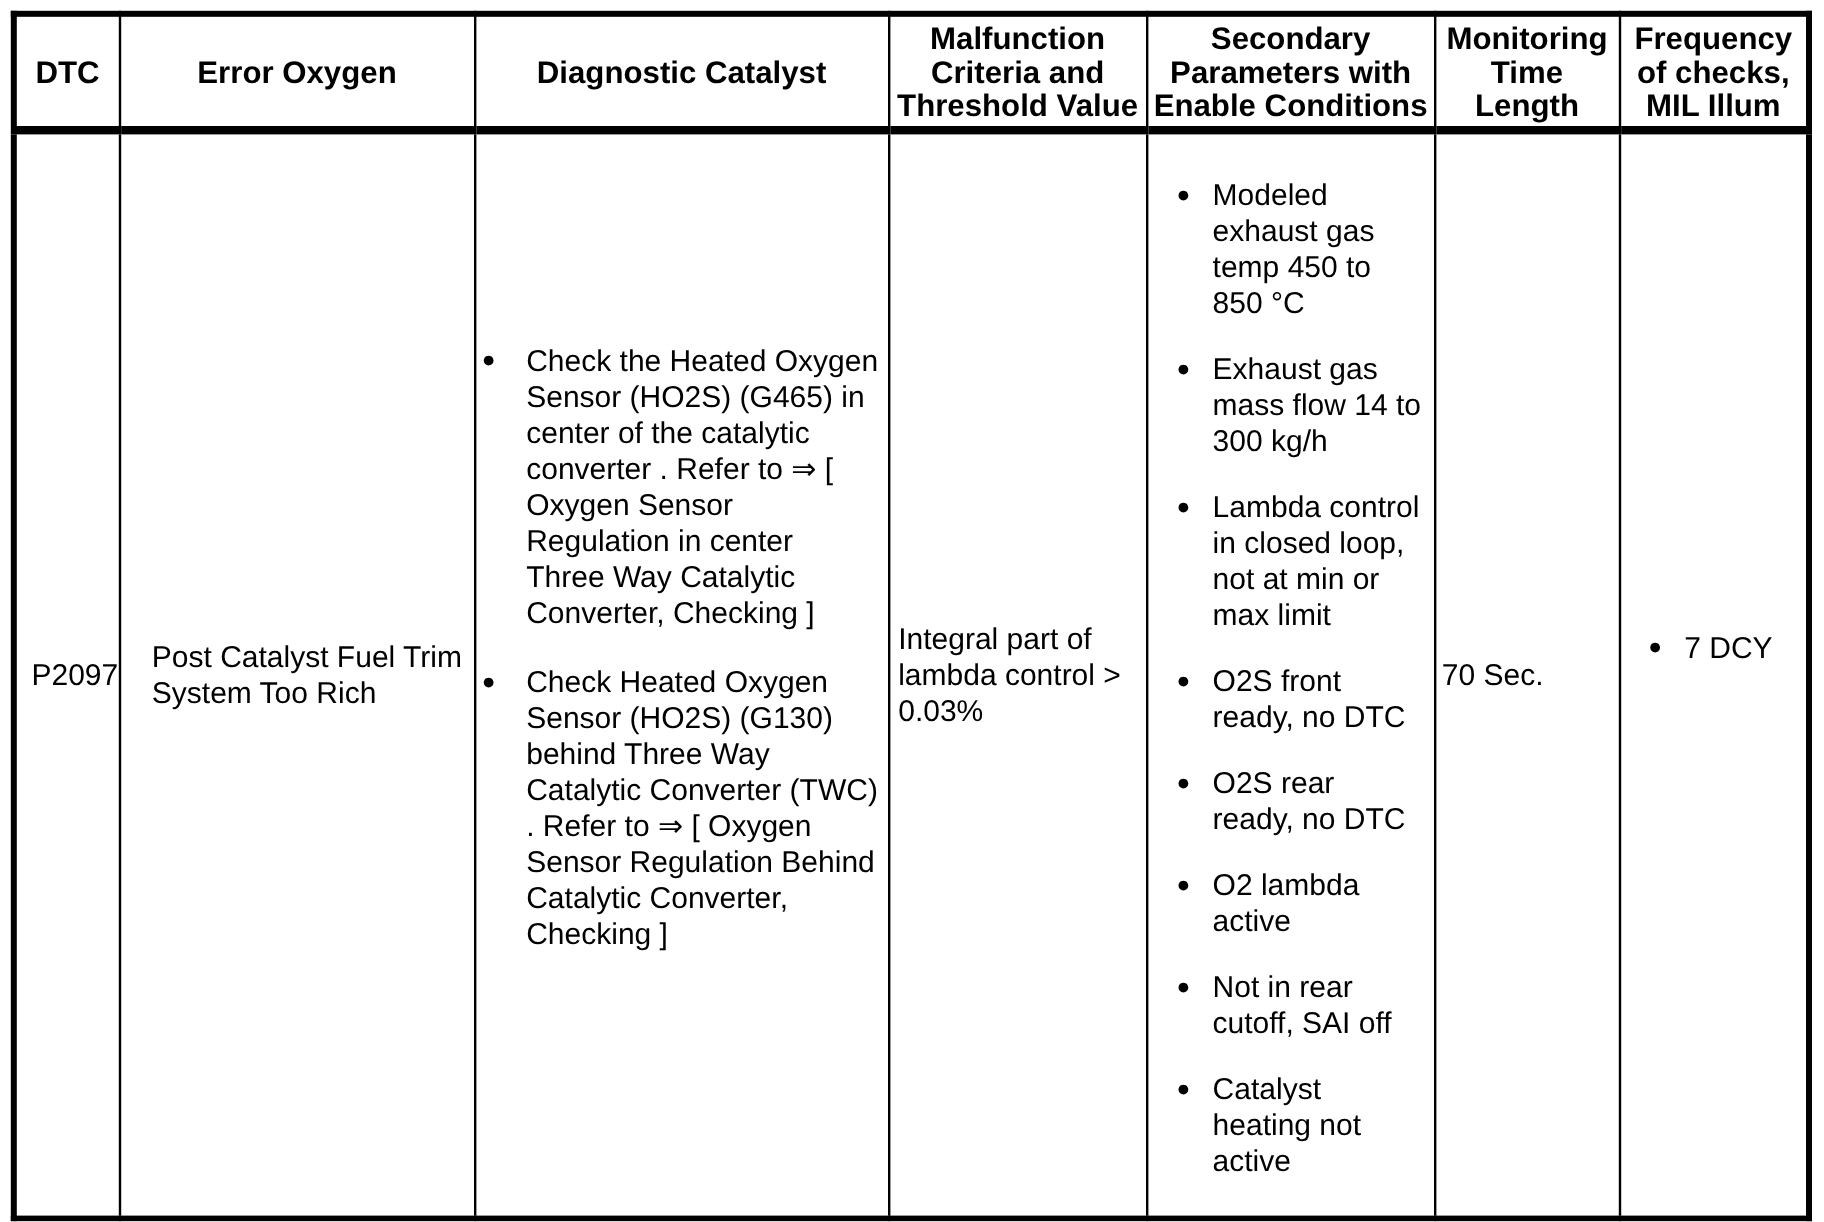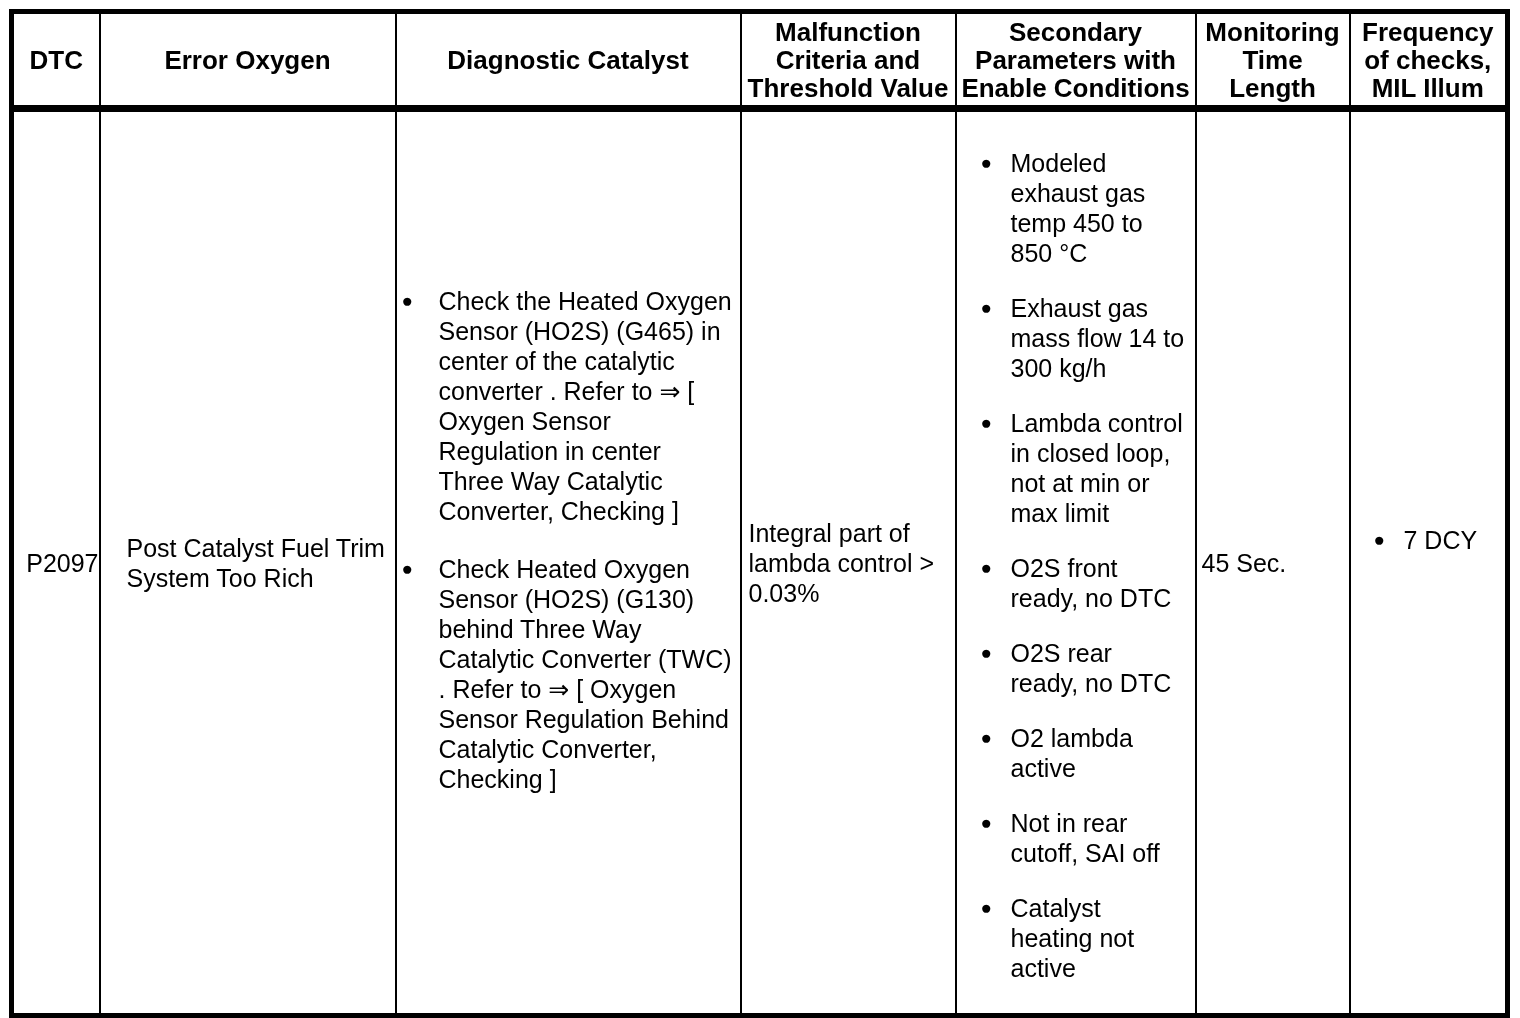--- a/index.html
+++ b/index.html
@@ -154,20 +154,20 @@
 in closed loop,
 not at min or
 max limit</span></li><li><span class="blt">●</span><span class="li-text">O2S front
 ready, no DTC</span></li><li><span class="blt">●</span><span class="li-text">O2S rear
 ready, no DTC</span></li><li><span class="blt">●</span><span class="li-text">O2 lambda
 active</span></li><li><span class="blt">●</span><span class="li-text">Not in rear
 cutoff, SAI off</span></li><li><span class="blt">●</span><span class="li-text">Catalyst
 heating not
 active</span></li></ul>
         </td>
-        <td class="cell-mon">45 Sec.</td>
+        <td class="cell-mon">70 Sec.</td>
         <td class="cell-freq">
           <ul class="bullets freq"><li><span class="blt">●</span><span class="li-text">7 DCY</span></li></ul>
         </td>
       </tr>
     </tbody>
   </table>
 </div>
 
 </body></html>

